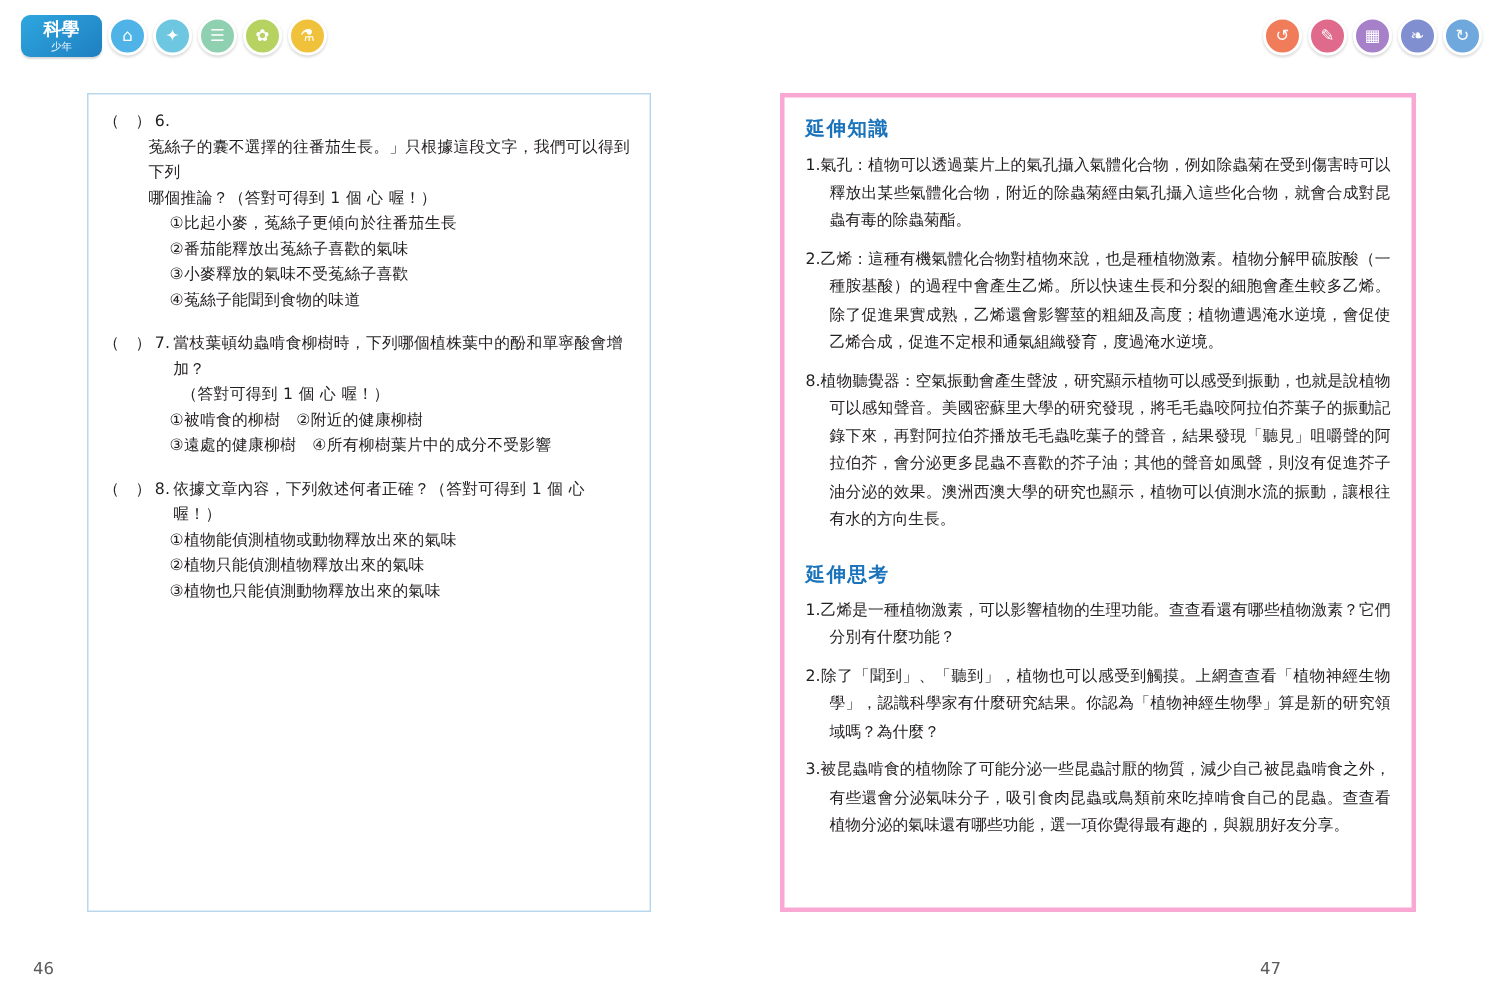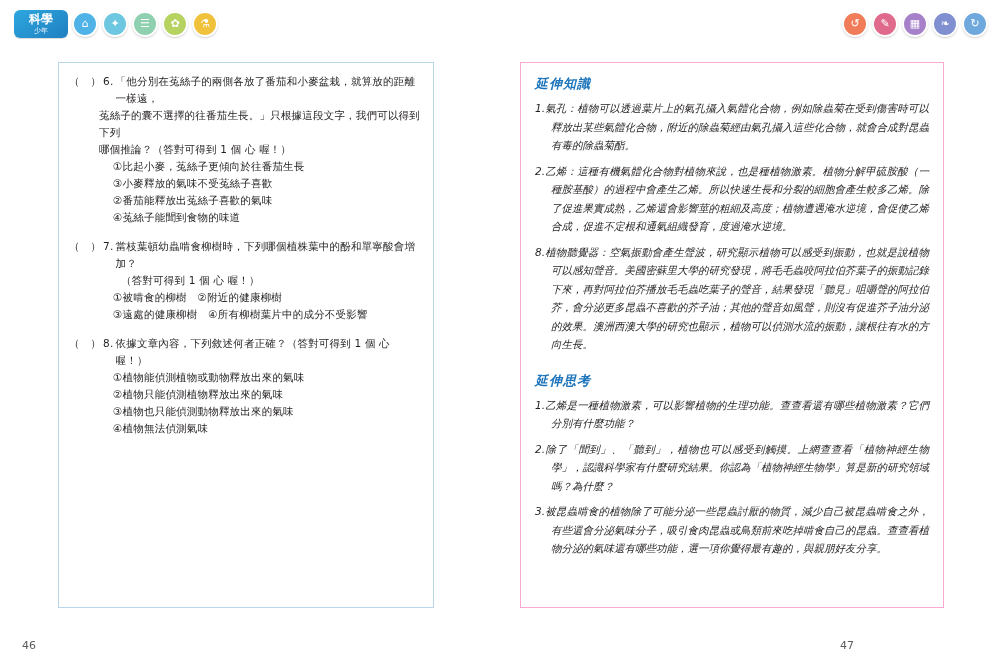--- a/index.html
+++ b/index.html
@@ -49,23 +49,22 @@
     position: absolute;
     background: #ffffff;
   }
   .left-sheet {
     left: 58px; top: 62px; width: 376px; height: 546px;
     border: 1px solid #b9d7ea;
     padding: 10px 12px 10px 10px;
   }
   .right-sheet {
     left: 520px; top: 62px; width: 424px; height: 546px;
-    border: 1px solid #f9a8d4;
+    border: 3px solid #f9a8d4;
     padding: 10px 14px 10px 14px;
-    font-style: italic;
   }
   .folio {
     position: absolute; bottom: 14px;
     font-size: 11px; color: #5c5c5c;
   }
   .folio-left { left: 22px; }
   .folio-right { right: 30px; }
 
   
   .q-block { margin-bottom: 12px; }
@@ -162,27 +161,26 @@
       </div>
     </div>
   </div>
 
   <div class="sheet left-sheet">
 
     <div class="q-block">
       <div class="q-line q-head">
         <span class="paren">（　）</span>
         <span class="q-num">6.</span>
-        <span class="q-body">「他分別在菟絲子的兩側各放了番茄和小麥盆栽，就算放的距離一樣遠，</span>
       </div>
       <div class="q-line indent1">菟絲子的囊不選擇的往番茄生長。」只根據這段文字，我們可以得到下列</div>
       <div class="q-line indent1">哪個推論？（答對可得到 1 個 心 喔！）</div>
       <div class="q-line indent2">①比起小麥，菟絲子更傾向於往番茄生長</div>
+      <div class="q-line indent2">②番茄能釋放出菟絲子喜歡的氣味</div>
       <div class="q-line indent2">③小麥釋放的氣味不受菟絲子喜歡</div>
-      <div class="q-line indent2">②番茄能釋放出菟絲子喜歡的氣味</div>
       <div class="q-line indent2">④菟絲子能聞到食物的味道</div>
     </div>
 
 
     <div class="q-block">
       <div class="q-line q-head">
         <span class="paren">（　）</span>
         <span class="q-num">7.</span>
         <span class="q-body">當枝葉頓幼蟲啃食柳樹時，下列哪個植株葉中的酚和單寧酸會增加？</span>
       </div>
@@ -193,21 +191,20 @@
 
     <div class="q-block">
       <div class="q-line q-head">
         <span class="paren">（　）</span>
         <span class="q-num">8.</span>
         <span class="q-body">依據文章內容，下列敘述何者正確？（答對可得到 1 個 心 喔！）</span>
       </div>
       <div class="q-line indent2">①植物能偵測植物或動物釋放出來的氣味</div>
       <div class="q-line indent2">②植物只能偵測植物釋放出來的氣味</div>
       <div class="q-line indent2">③植物也只能偵測動物釋放出來的氣味</div>
-      <div class="q-line indent2">④植物無法偵測氣味</div>
     </div>
   </div>
 
   <div class="sheet right-sheet">
     <div class="sec-title">延伸知識</div>
 
     <div class="r-item">1.氣孔：植物可以透過葉片上的氣孔攝入氣體化合物，例如除蟲菊在受到傷害時可以釋放出某些氣體化合物，附近的除蟲菊經由氣孔攝入這些化合物，就會合成對昆蟲有毒的除蟲菊酯。</div>
     <div class="r-item">2.乙烯：這種有機氣體化合物對植物來說，也是種植物激素。植物分解甲硫胺酸（一種胺基酸）的過程中會產生乙烯。所以快速生長和分裂的細胞會產生較多乙烯。除了促進果實成熟，乙烯還會影響莖的粗細及高度；植物遭遇淹水逆境，會促使乙烯合成，促進不定根和通氣組織發育，度過淹水逆境。</div>
     <div class="r-item">8.植物聽覺器：空氣振動會產生聲波，研究顯示植物可以感受到振動，也就是說植物可以感知聲音。美國密蘇里大學的研究發現，將毛毛蟲咬阿拉伯芥葉子的振動記錄下來，再對阿拉伯芥播放毛毛蟲吃葉子的聲音，結果發現「聽見」咀嚼聲的阿拉伯芥，會分泌更多昆蟲不喜歡的芥子油；其他的聲音如風聲，則沒有促進芥子油分泌的效果。澳洲西澳大學的研究也顯示，植物可以偵測水流的振動，讓根往有水的方向生長。</div>
 

